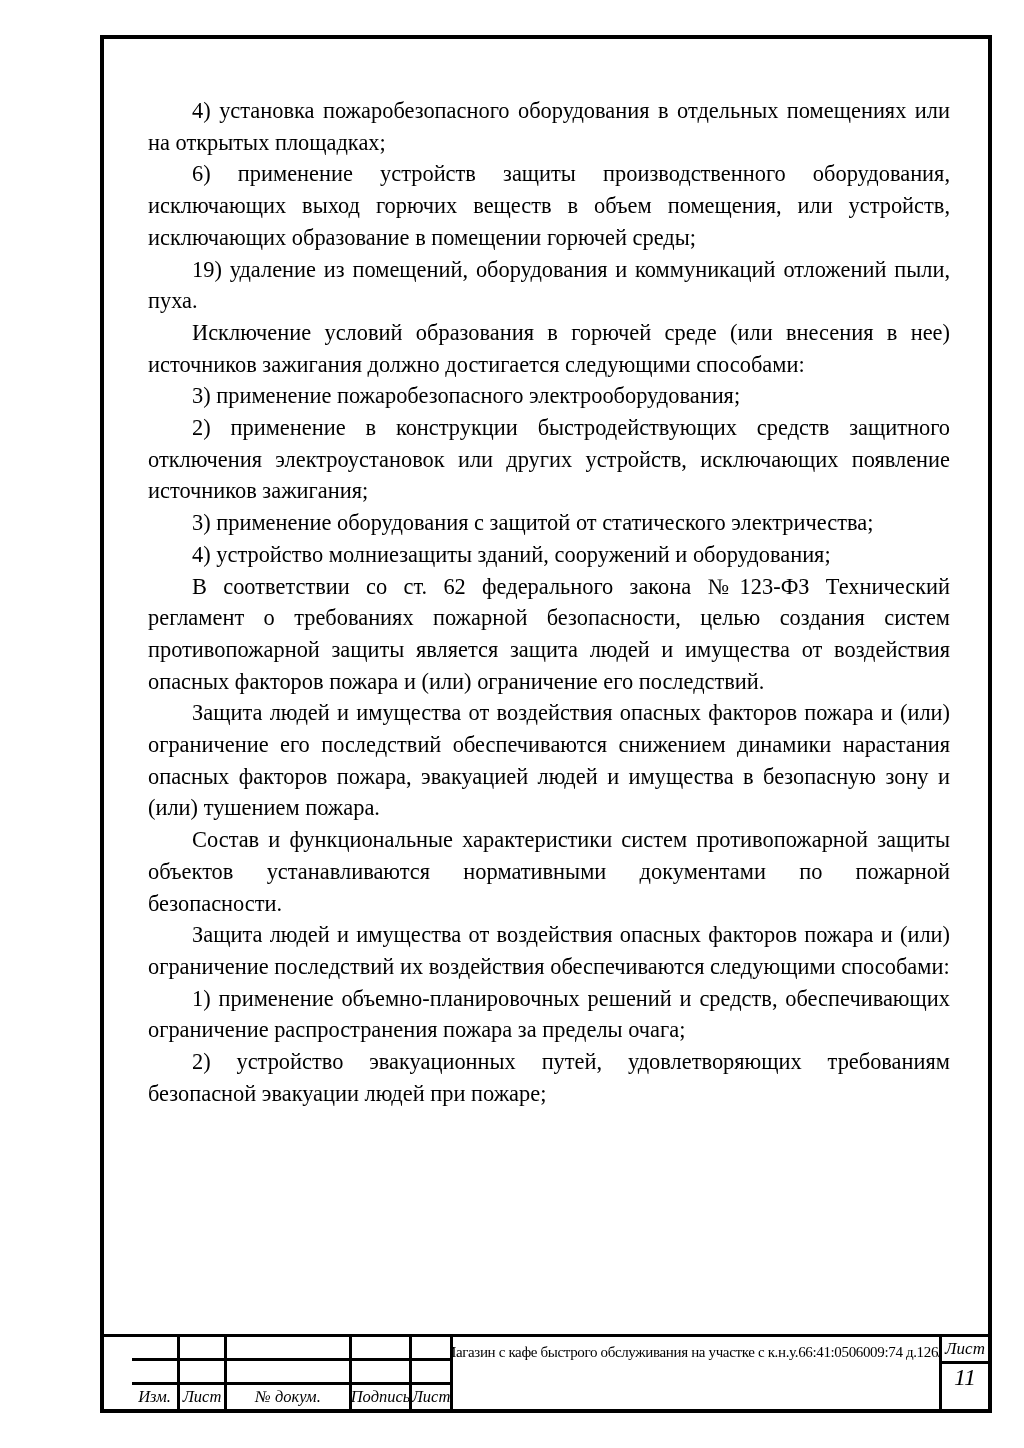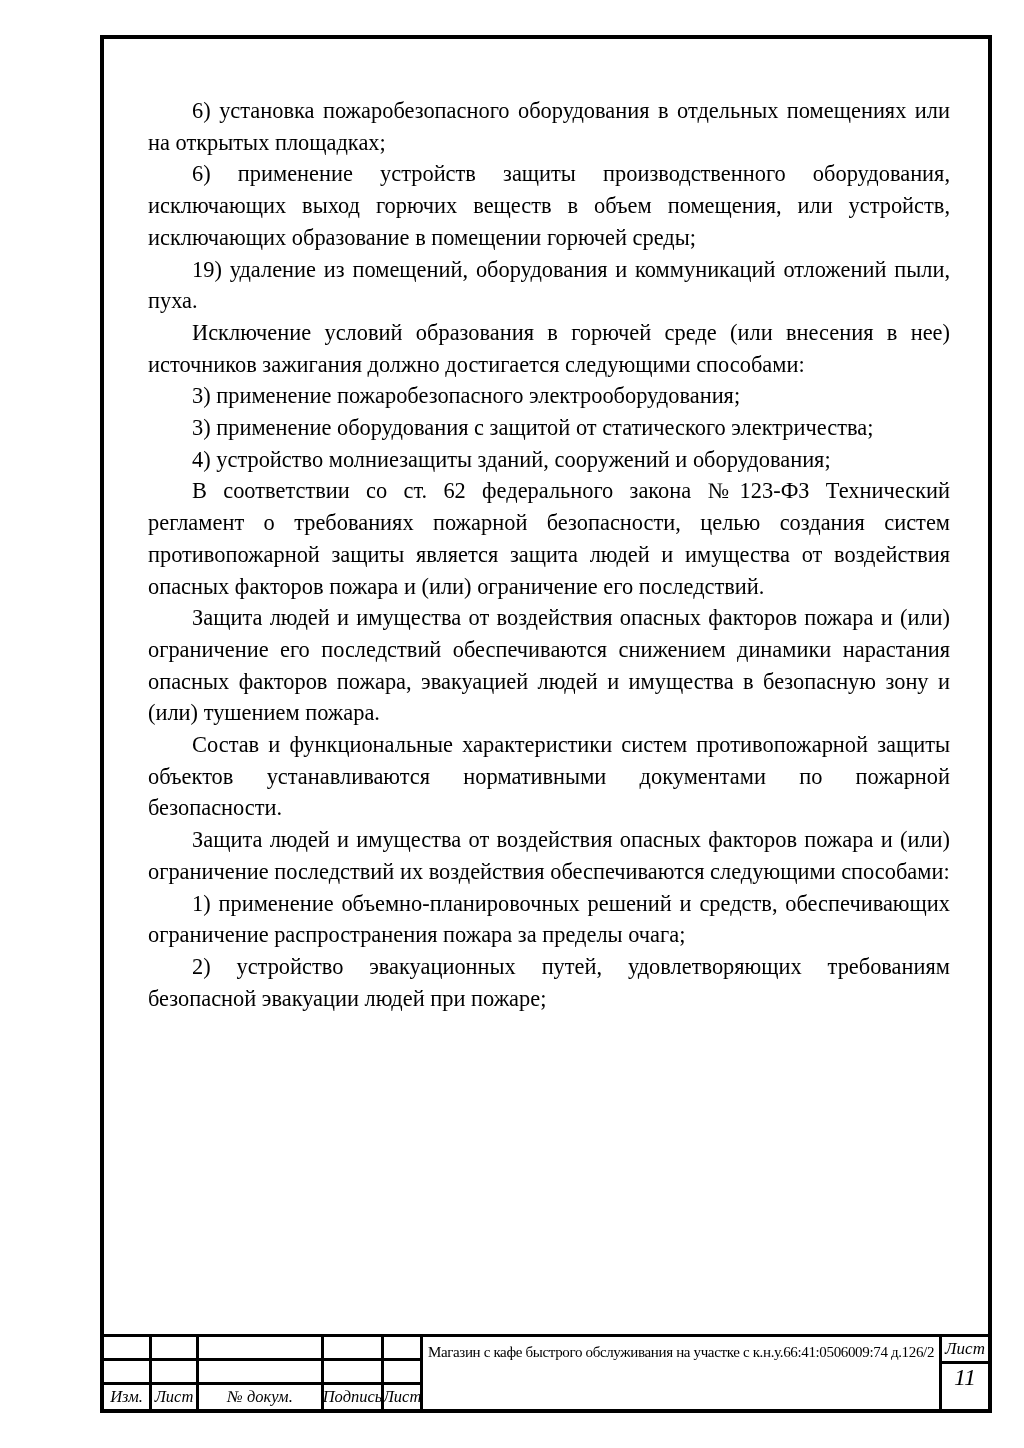--- a/index.html
+++ b/index.html
@@ -45,25 +45,26 @@
     left: 0;
     right: 0;
     bottom: 0;
     height: 75px;
     border-top: 3px solid #000000;
     display: flex;
     box-sizing: border-box;
     background: #ffffff;
   }
   .stamp-left {
-    width: 319px;
+    width: 349px;
     display: grid;
     grid-template-columns: 48px 47px 125px 60px 1fr;
     grid-template-rows: 1fr 1fr 1fr;
     box-sizing: border-box;
+    padding-left: 28px;
   }
   .stamp-cell {
     border-right: 3px solid #000000;
     border-bottom: 3px solid #000000;
     box-sizing: border-box;
     display: flex;
     align-items: center;
     justify-content: center;
     overflow: hidden;
   }
@@ -117,25 +118,26 @@
     font-style: italic;
     font-size: 24px;
   }
 </style>
 </head>
 <body>
 
 <div class="frame">
 
   <div class="text-area">
-    <p class="body-par">6) установка пожаробезопасного оборудования в отдельных помещениях или на открытых площадках;</p>
+    <p class="body-par">4) установка пожаробезопасного оборудования в отдельных помещениях или на открытых площадках;</p>
     <p class="body-par">6) применение устройств защиты производственного оборудования, исключающих выход горючих веществ в объем помещения, или устройств, исключающих образование в помещении горючей среды;</p>
     <p class="body-par">19) удаление из помещений, оборудования и коммуникаций отложений пыли, пуха.</p>
     <p class="body-par">Исключение условий образования в горючей среде (или внесения в нее) источников зажигания должно достигается следующими способами:</p>
     <p class="body-par">3) применение пожаробезопасного электрооборудования;</p>
+    <p class="body-par">2) применение в конструкции быстродействующих средств защитного отключения электроустановок или других устройств, исключающих появление источников зажигания;</p>
     <p class="body-par">3) применение оборудования с защитой от статического электричества;</p>
     <p class="body-par">4) устройство молниезащиты зданий, сооружений и оборудования;</p>
     <p class="body-par">В соответствии со ст. 62 федерального закона №123-ФЗ Технический регламент о требованиях пожарной безопасности, целью создания систем противопожарной защиты является защита людей и имущества от воздействия опасных факторов пожара и (или) ограничение его последствий.</p>
     <p class="body-par">Защита людей и имущества от воздействия опасных факторов пожара и (или) ограничение его последствий обеспечиваются снижением динамики нарастания опасных факторов пожара, эвакуацией людей и имущества в безопасную зону и (или) тушением пожара.</p>
     <p class="body-par">Состав и функциональные характеристики систем противопожарной защиты объектов устанавливаются нормативными документами по пожарной безопасности.</p>
     <p class="body-par">Защита людей и имущества от воздействия опасных факторов пожара и (или) ограничение последствий их воздействия обеспечиваются следующими способами:</p>
     <p class="body-par">1) применение объемно-планировочных решений и средств, обеспечивающих ограничение распространения пожара за пределы очага;</p>
     <p class="body-par">2) устройство эвакуационных путей, удовлетворяющих требованиям безопасной эвакуации людей при пожаре;</p>
   </div>
 

